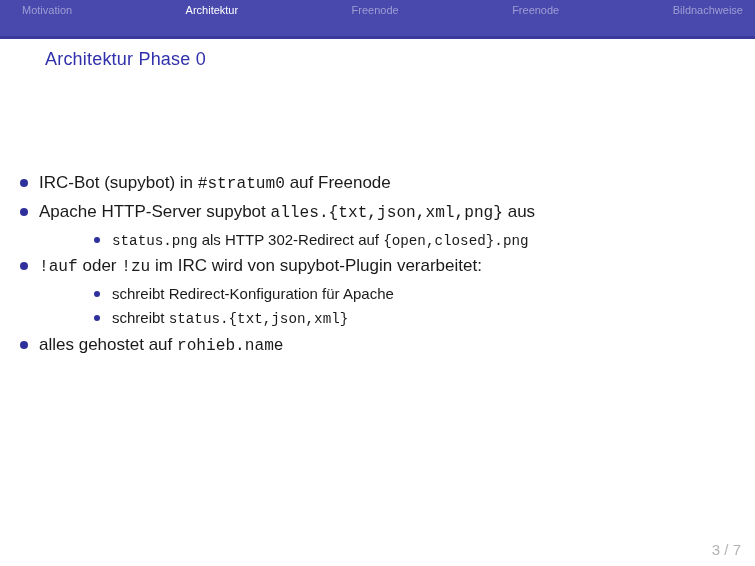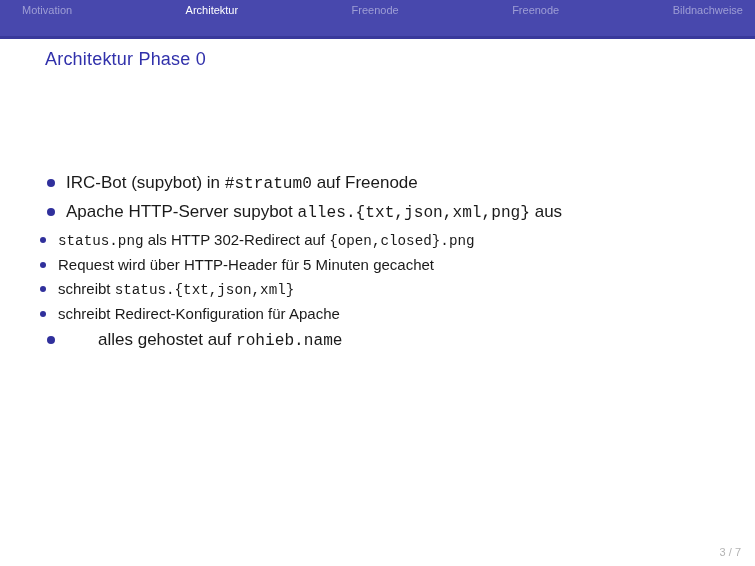--- a/index.html
+++ b/index.html
@@ -63,31 +63,30 @@
     list-style: none;
   }
   .bullets li {
     display: flex;
     align-items: flex-start;
     white-space: nowrap;
     color: #1a1a1a;
   }
   .bullets li.l1 {
     font-size: 17px;
-    padding-left: 47px;
+    padding-left: 20px;
     margin-bottom: 9px;
   }
   .bullets li.l2 {
     font-size: 15px;
-    padding-left: 40px;
+    padding-left: 94px;
     margin-bottom: 7px;
   }
   .bullets li.l1:last-child {
     margin-top: 8px;
-    gap: 32px;
   }
   .marker {
     flex: 0 0 auto;
     border-radius: 50%;
     background: #30309c;
   }
   .marker.m1 {
     width: 8px; height: 8px;
     margin: 6px 11px 0 0;
   }
@@ -98,21 +97,21 @@
   .mono {
     font-family: "Liberation Mono", monospace;
     font-size: 0.95em;
   }
 
   
   .page-indicator {
     position: absolute;
     right: 14px;
     bottom: 8px;
-    font-size: 11px;
+    font-size: 15px;
     color: #b3b3b3;
   }
 </style>
 </head>
 <body>
 
 <div class="slide">
 
   <div class="navbar" id="navbar">
       <span class="nav-item">Motivation</span>
@@ -130,31 +129,31 @@
         <span class="txt"><span>IRC-Bot (supybot) in </span><span class="mono">#stratum0</span><span> auf Freenode</span></span>
       </li>
       <li class="l1">
         <span class="marker m1"></span>
         <span class="txt"><span>Apache HTTP-Server supybot </span><span class="mono">alles.{txt,json,xml,png}</span><span> aus</span></span>
       </li>
       <li class="l2">
         <span class="marker m2"></span>
         <span class="txt"><span class="mono">status.png</span><span> als HTTP 302-Redirect auf </span><span class="mono">{open,closed}.png</span></span>
       </li>
+      <li class="l1">
+        <span class="marker m1"></span>
+        <span class="txt"><span class="mono">!auf</span><span> oder </span><span class="mono">!zu</span><span> im IRC wird von supybot-Plugin verarbeitet:</span></span>
+      </li>
       <li class="l2">
         <span class="marker m2"></span>
-        <span class="txt"><span>Request wird über HTTP-Header für 5 Minuten gecachet</span></span>
+        <span class="txt"><span>schreibt Redirect-Konfiguration für Apache</span></span>
       </li>
       <li class="l2">
         <span class="marker m2"></span>
         <span class="txt"><span>schreibt </span><span class="mono">status.{txt,json,xml}</span></span>
-      </li>
-      <li class="l2">
-        <span class="marker m2"></span>
-        <span class="txt"><span>schreibt Redirect-Konfiguration für Apache</span></span>
       </li>
       <li class="l1">
         <span class="marker m1"></span>
         <span class="txt"><span>alles gehostet auf </span><span class="mono">rohieb.name</span></span>
       </li>
     </ul>
 
   <div class="page-indicator">3 / 7</div>
 
 </div>

